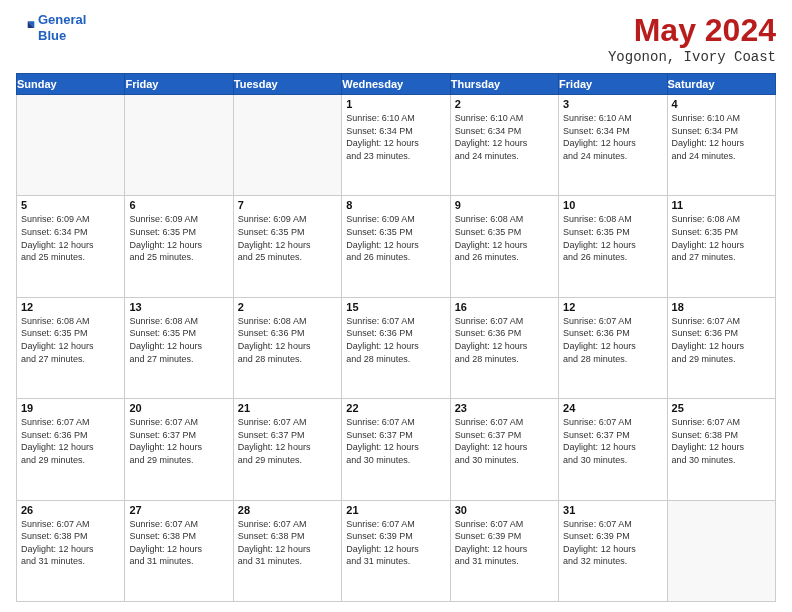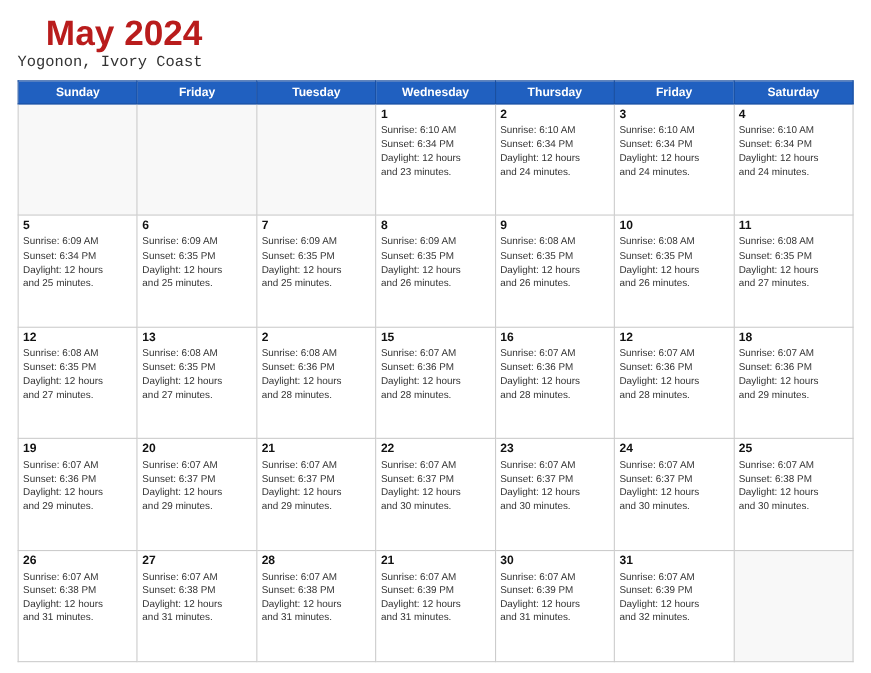--- a/index.html
+++ b/index.html
@@ -59,23 +59,23 @@
       border: 1px solid #bbb;
       border-collapse: collapse;
       width: 100%;
       table-layout: fixed;
     }
     .calendar th {
       background: #2060c0;
       color: #fff;
       font-size: 11px;
       font-weight: bold;
-      padding: 4px 16px;
+      padding: 4px 0;
       border: 1px solid #1a4fa0;
-      text-align: center;
+      text-align: left;
     }
     .calendar td {
       border: 1px solid #ccc;
       vertical-align: top;
       padding: 3px 4px;
       font-size: 9.5px;
       color: #333;
       background: #fff;
       height: 80px;
     }
@@ -97,20 +97,30 @@
     table {
       width: 100%;
       border-collapse: collapse;
     }
   </style>
 </head>
 <body>
 
 <div class="page">
   <div class="header">
+    <div class="logo">
+      <svg class="logo-icon" viewBox="0 0 24 24">
+        <polygon points="14,4 22,4 22,12" fill="#2060c0"></polygon>
+        <polygon points="14,4 22,12 14,12" fill="#1a3a80"></polygon>
+      </svg>
+      <div class="logo-text">
+        <div><span>General</span></div>
+        <div><span style="color:#2060c0">Blue</span></div>
+      </div>
+    </div>
     <div class="title-block">
       <div class="main-title">May 2024</div>
       <div class="subtitle">Yogonon, Ivory Coast</div>
     </div>
   </div>
 
   <table class="calendar">
     <thead>
       <tr>
 

